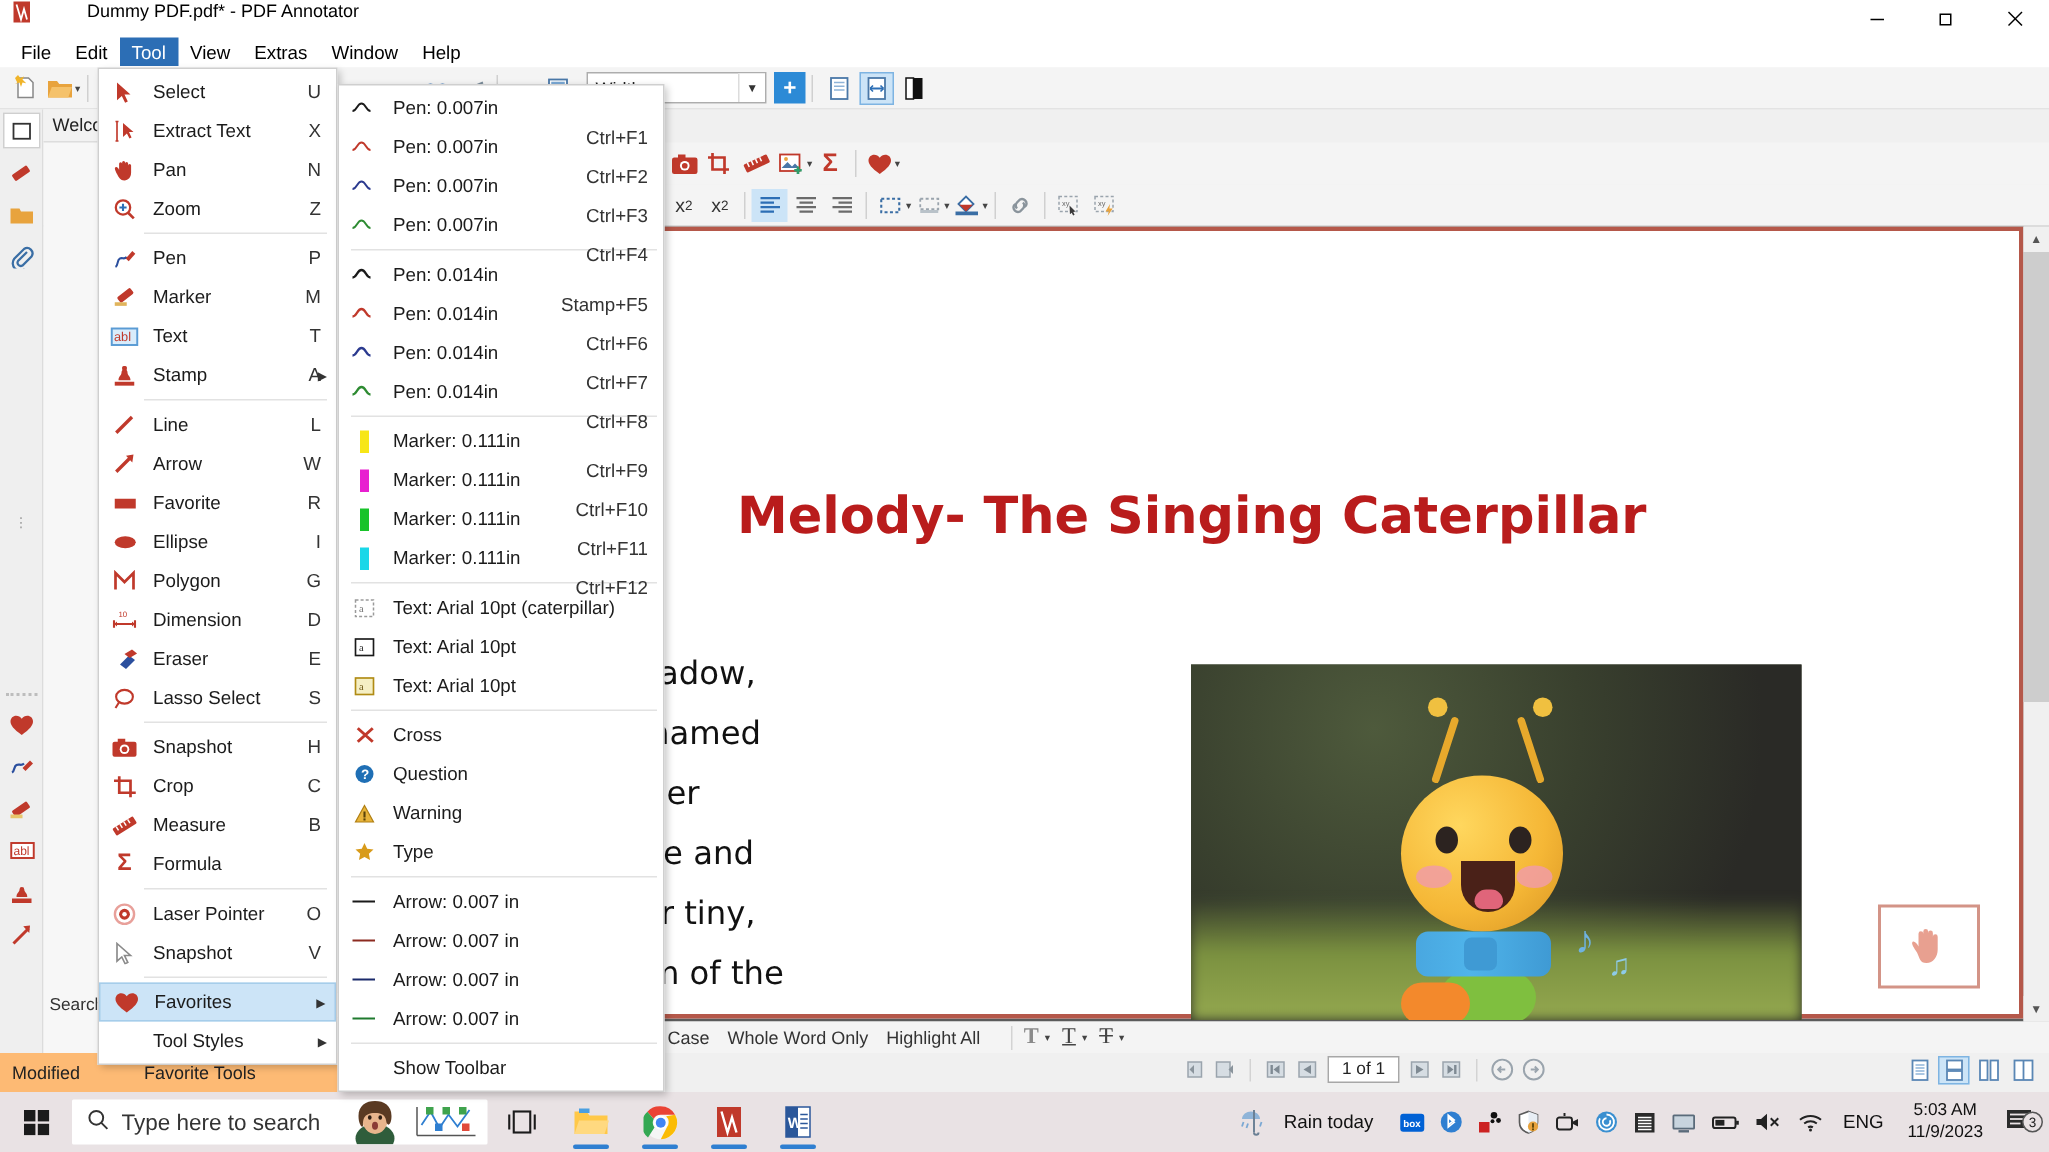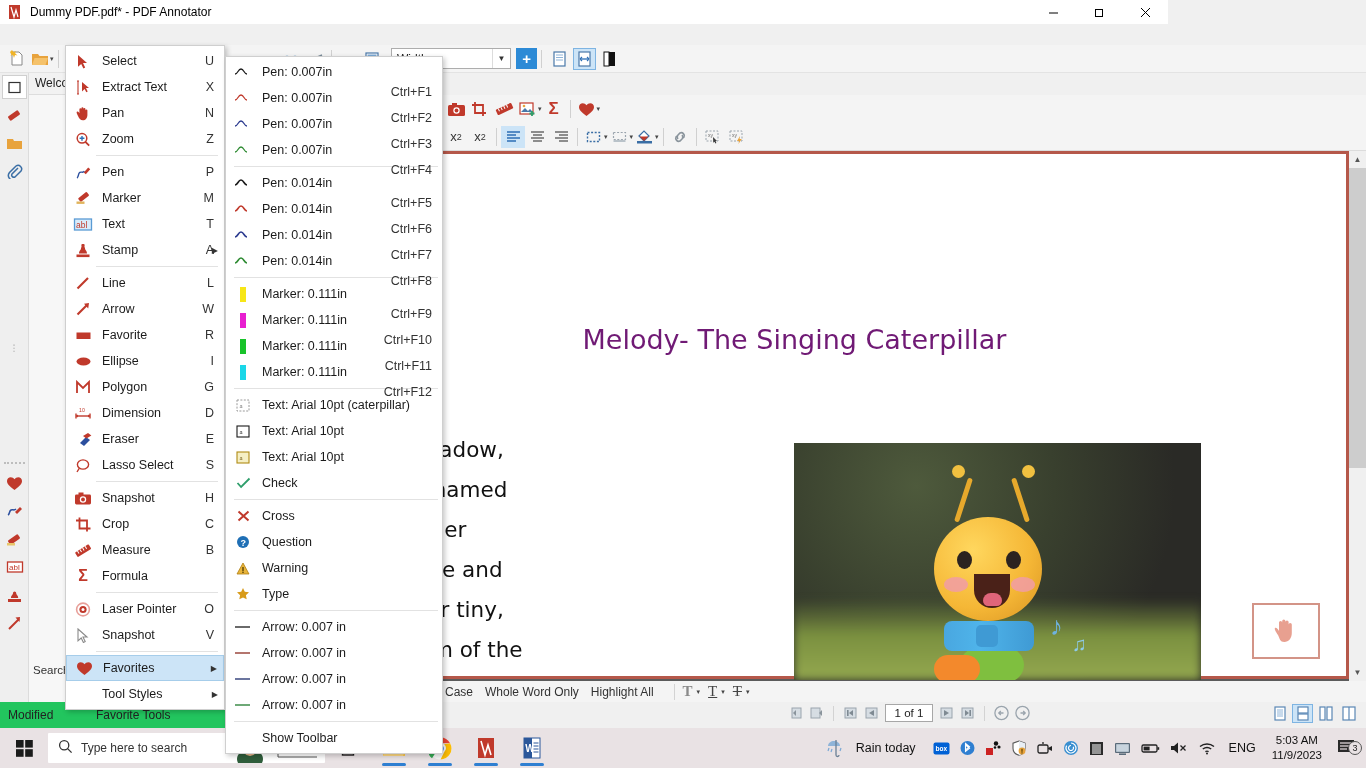--- a/index.html
+++ b/index.html
@@ -12,23 +12,23 @@
     background: #ffffff;
   }
   #app {
     position: relative;
     width: 1366px; height: 768px;
     background: #f0f0f0;
   }
 
   
   .titlebar {
-    position: absolute; left: 0; top: 0; width: 1168px; height: 24px;
+    position: absolute; left: 0; top: 0; width: 1366px; height: 24px;
     background: #ffffff;
-    display: flex; align-items: center;
+    display: flex; align-items: flex-start; gap: 28px;
   }
   .titlebar .appicon {
     width: 16px; height: 16px; margin-left: 7px; margin-right: 7px;
     position: relative;
   }
   .titlebar .appicon svg { display:block; }
   .titlebar .title {
     font-size: 12px; color: #000; white-space: nowrap;
   }
   .wbtns { position: absolute; right: 0; top: 0; height: 24px; display: flex; }
@@ -155,21 +155,21 @@
     position: absolute; left: 13px; top: 0px; width: 1109px; height: 528px;
     background: #ffffff;
     border: 3px solid #b5584a;
   }
   .page-shadow {
     position: absolute; left: 10px; top: 0; width: 3px; height: 528px; background: #2b2b2b;
   }
   .doc-title {
     position: absolute; left: 0; width: 100%; top: 170px; text-align: center;
     font-family: "DejaVu Sans", sans-serif;
-    font-weight: normal; font-size: 27px; color: #701a75;
+    font-weight: bold; font-size: 34px; color: #b91c1c;
   }
   .doc-para {
     position: absolute; left: 0px; top: 276px; width: 537px;
     font-size: 21.5px; line-height: 40px; color: #111; text-align: justify;
     font-family: "DejaVu Sans", sans-serif;
     padding-left: 0px;
   }
   .doc-img {
     position: absolute; left: 551px; top: 289px; width: 407px; height: 237px;
     overflow: hidden;
@@ -245,21 +245,21 @@
   .nav-page {
     width: 48px; height: 18px; background: #fff; border: 1px solid #a7a7a7;
     display:flex; align-items:center; justify-content:center; font-size: 11.5px; color:#222;
     margin: 0 3px;
   }
   .nav-sep { width:1px; height:15px; background:#d3d3d3; margin: 0 6px; }
 
   
   .statusbar {
     position: absolute; left: 0; top: 702px; width: 227px; height: 26px;
-    background: #22c55e; display: flex; align-items: center; font-size: 12px; color: #222;
+    background: #fdba74; display: flex; align-items: center; font-size: 12px; color: #222;
   }
   .statusbar .m1 { width: 90px; padding-left: 8px; }
   .statusbar .m2 { padding-left: 6px; }
 
   .viewmodes {
     position: absolute; right: 6px; top: 702px; height: 22px;
     display: flex; align-items: center;
   }
   .vm { width: 21px; height: 19px; display:flex; align-items:center; justify-content:center; margin: 0 1px; }
   .vm.sel { background: #cce4f7; border: 1px solid #7eb4e2; }
@@ -300,21 +300,21 @@
     background: #e9e2e4; display: flex; align-items: center;
   }
   .start {
     width: 48px; height: 40px; display: flex; align-items: center; justify-content: center;
   }
   .tb-search {
     width: 277px; height: 30px; background: #ffffff; display: flex; align-items: center;
     border-radius: 1px; position: relative; overflow: hidden;
   }
   .tb-search .mag { margin: 0 8px 0 10px; }
-  .tb-search .ph { font-size: 12px; color: #333; }
+  .tb-search .ph { font-size: 15px; color: #333; }
   .tb-search .avatar {
     position:absolute; right: 54px; bottom: 0; width: 42px; height: 30px; overflow:hidden;
   }
   .tb-search .chart { position:absolute; right: 6px; top: 3px; }
   .tb-icon {
     width: 46px; height: 40px; display:flex; align-items:center; justify-content:center;
     position: relative;
   }
   .tb-icon.run::after {
     content:""; position:absolute; bottom:2px; left:11px; width:24px; height:3px;
@@ -360,20 +360,43 @@
       </div>
       <div class="wbtn close">
         <svg width="11" height="11" viewBox="0 0 11 11">
             <line x1="1" y1="1" x2="10" y2="10" stroke="currentColor" stroke-width="1"></line>
             <line x1="10" y1="1" x2="1" y2="10" stroke="currentColor" stroke-width="1"></line>
           </svg>
       </div>
     </div>
   </div>
 
+  <div class="menubar">
+    <div class="menuitem">
+        <span>File</span>
+      </div>
+    <div class="menuitem">
+        <span>Edit</span>
+      </div>
+    <div class="menuitem active">
+        <span>Tool</span>
+      </div>
+    <div class="menuitem">
+        <span>View</span>
+      </div>
+    <div class="menuitem">
+        <span>Extras</span>
+      </div>
+    <div class="menuitem">
+        <span>Window</span>
+      </div>
+    <div class="menuitem">
+        <span>Help</span>
+      </div>
+  </div>
 
   <div class="toolbar1">
     <div class="tb-btn">
       <svg width="17" height="17" viewBox="0 0 17 17">
           <path d="M4 2h7l3 3v10H4z" fill="#fff" stroke="#888" stroke-width="1"></path>
           <path d="M2 2l1.5 3L2 6l3-1 1 3 1-3 2.5.5L7 3l1-2-2.5 1L4 0z" fill="#f0b429"></path>
         </svg>
     </div>
     <div class="tb-btn">
       <svg width="18" height="16" viewBox="0 0 18 16">
@@ -1086,21 +1109,21 @@
 
     <div class="msep"></div>
 
     <div class="mi">
       <span class="ic">
         <svg width="18" height="10" viewBox="0 0 18 10">
             <path d="M1 7c3 0 3-5 6-5s3 5 6 5" fill="none" stroke="#1a1a1a" stroke-width="1.6"></path>
           </svg>
       </span>
       <span class="lb">Pen: 0.014in</span>
-      <span class="sc">Ctrl+F5</span>
+      <span class="sc">Stamp+F5</span>
     </div>
     <div class="mi">
       <span class="ic">
         <svg width="18" height="10" viewBox="0 0 18 10">
             <path d="M1 7c3 0 3-5 6-5s3 5 6 5" fill="none" stroke="#c0392b" stroke-width="1.6"></path>
           </svg>
       </span>
       <span class="lb">Pen: 0.014in</span>
       <span class="sc">Ctrl+F6</span>
     </div>
@@ -1177,29 +1200,20 @@
       <span class="sc"></span>
     </div>
     <div class="mi">
       <span class="ic">
         <svg width="14" height="13" viewBox="0 0 14 13">
             <rect x="1" y="1" width="12" height="11" fill="#f5efc4" stroke="#b08b14" stroke-width="1.1"></rect>
             <text x="3.4" y="9" font-size="7" fill="#6a5410" font-family="Liberation Serif">a</text>
           </svg>
       </span>
       <span class="lb">Text: Arial 10pt</span>
-      <span class="sc"></span>
-    </div>
-    <div class="mi">
-      <span class="ic">
-        <svg width="15" height="12" viewBox="0 0 15 12">
-            <path d="M1.5 6l3.6 4L13.5 1.5" fill="none" stroke="#2e9e6b" stroke-width="1.8"></path>
-          </svg>
-      </span>
-      <span class="lb">Check</span>
       <span class="sc"></span>
     </div>
 
     <div class="msep"></div>
 
     <div class="mi">
       <span class="ic">
         <svg width="13" height="12" viewBox="0 0 13 12">
             <path d="M1.5 1.5l10 9M11.5 1.5l-10 9" stroke="#c0392b" stroke-width="2"></path>
           </svg>

